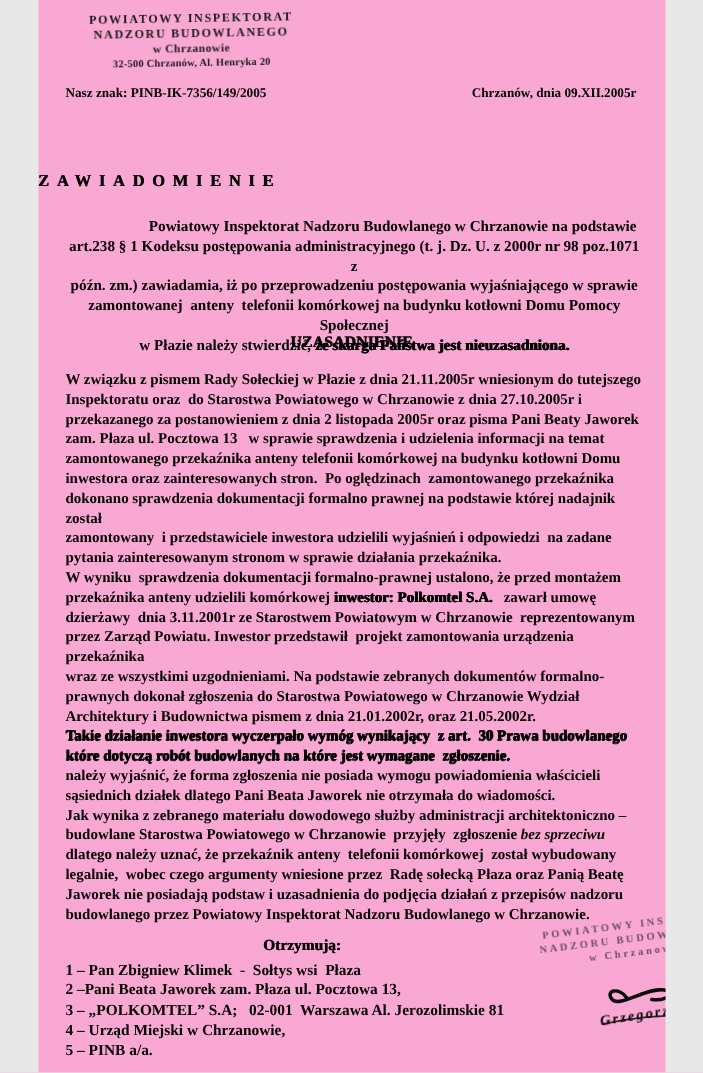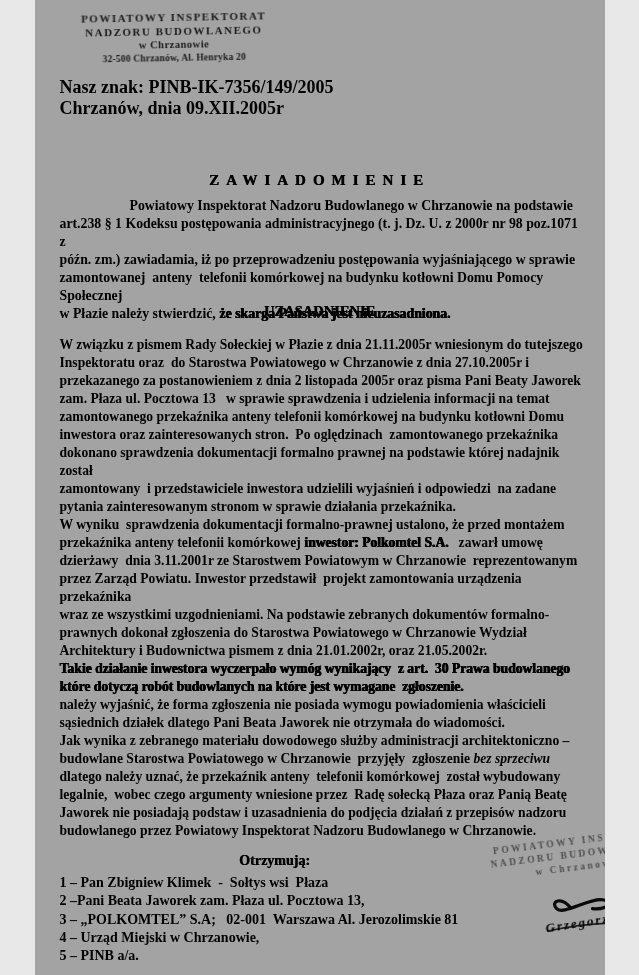--- a/index.html
+++ b/index.html
@@ -1,21 +1,21 @@
 <!DOCTYPE html>
 <html lang="pl"><head>
 <meta charset="utf-8">
 <title>Zawiadomienie</title>
 <style>
   html,body{margin:0;padding:0;background:#e8e8e8;}
   .page{
     position:relative;
     width:570px;height:975px;
     margin:0 auto;
-    background:#a3a3a3;
+    background:#f9a8d4;
     color:#000;
     font-family:"Liberation Serif","DejaVu Serif",serif;
     font-weight:bold;
     overflow:hidden;
   }
   .ln{white-space:pre-wrap;}
   .b{text-shadow:0.7px 0 0 currentColor,0 0.4px 0 currentColor;}
   .it{font-style:italic;}
 
   .header-stamp{
@@ -28,37 +28,34 @@
     letter-spacing:1px;
   }
   .header-stamp .ln:nth-child(1),
   .header-stamp .ln:nth-child(2){font-size:11px;letter-spacing:1.5px;}
   .header-stamp .ln:nth-child(3){font-size:10.5px;letter-spacing:0.5px;}
   .header-stamp .ln:nth-child(4){font-size:9.5px;letter-spacing:0.2px;}
 
   .ref-row{
     position:absolute;top:77px;left:25px;right:26px;
     display:flex;justify-content:space-between;
-    font-size:18px;
-    flex-direction:column;
+    font-size:12px;
   }
 
   .doc-title{
     position:absolute;top:157px;left:0;right:0;
-    text-align:center;
     font-size:15px;
     letter-spacing:7px;
     text-shadow:0.5px 0 0 currentColor;
-    margin-top:15px;
   }
 
   .intro{
     position:absolute;top:197px;left:25px;right:20px;
     font-size:13.8px;line-height:18px;
-    text-align:left;
+    text-align:center;
   }
 
   .section-heading{
     position:absolute;top:303px;left:0;right:0;
     text-align:center;
     font-size:14.5px;
     text-shadow:0.5px 0 0 currentColor;
   }
 
   .body-block{
@@ -130,21 +127,21 @@
       <div class="ln"><span>W związku z pismem Rady Sołeckiej w Płazie z dnia 21.11.2005r wniesionym do tutejszego</span></div>
       <div class="ln"><span>Inspektoratu oraz  do Starostwa Powiatowego w Chrzanowie z dnia 27.10.2005r i</span></div>
       <div class="ln"><span>przekazanego za postanowieniem z dnia 2 listopada 2005r oraz pisma Pani Beaty Jaworek</span></div>
       <div class="ln"><span>zam. Płaza ul. Pocztowa 13   w sprawie sprawdzenia i udzielenia informacji na temat</span></div>
       <div class="ln"><span>zamontowanego przekaźnika anteny telefonii komórkowej na budynku kotłowni Domu</span></div>
       <div class="ln"><span>inwestora oraz zainteresowanych stron.  Po oględzinach  zamontowanego przekaźnika</span></div>
       <div class="ln"><span>dokonano sprawdzenia dokumentacji formalno prawnej na podstawie której nadajnik został</span></div>
       <div class="ln"><span>zamontowany  i przedstawiciele inwestora udzielili wyjaśnień i odpowiedzi  na zadane</span></div>
       <div class="ln"><span>pytania zainteresowanym stronom w sprawie działania przekaźnika.</span></div>
       <div class="ln"><span>W wyniku  sprawdzenia dokumentacji formalno-prawnej ustalono, że przed montażem</span></div>
-      <div class="ln"><span>przekaźnika anteny telefonii komórkowej </span><span class="b">inwestor: Polkomtel S.A.</span><span>   zawarł umowę</span></div>
+      <div class="ln"><span>przekaźnika anteny udzielili komórkowej </span><span class="b">inwestor: Polkomtel S.A.</span><span>   zawarł umowę</span></div>
       <div class="ln"><span>dzierżawy  dnia 3.11.2001r ze Starostwem Powiatowym w Chrzanowie  reprezentowanym</span></div>
       <div class="ln"><span>przez Zarząd Powiatu. Inwestor przedstawił  projekt zamontowania urządzenia przekaźnika</span></div>
       <div class="ln"><span>wraz ze wszystkimi uzgodnieniami. Na podstawie zebranych dokumentów formalno-</span></div>
       <div class="ln"><span>prawnych dokonał zgłoszenia do Starostwa Powiatowego w Chrzanowie Wydział</span></div>
       <div class="ln"><span>Architektury i Budownictwa pismem z dnia 21.01.2002r, oraz 21.05.2002r.</span></div>
       <div class="ln"><span class="b">Takie działanie inwestora wyczerpało wymóg wynikający  z art.  30 Prawa budowlanego</span></div>
       <div class="ln"><span class="b">które dotyczą robót budowlanych na które jest wymagane  zgłoszenie.</span></div>
       <div class="ln"><span>należy wyjaśnić, że forma zgłoszenia nie posiada wymogu powiadomienia właścicieli</span></div>
       <div class="ln"><span>sąsiednich działek dlatego Pani Beata Jaworek nie otrzymała do wiadomości.</span></div>
       <div class="ln"><span>Jak wynika z zebranego materiału dowodowego służby administracji architektoniczno –</span></div>

